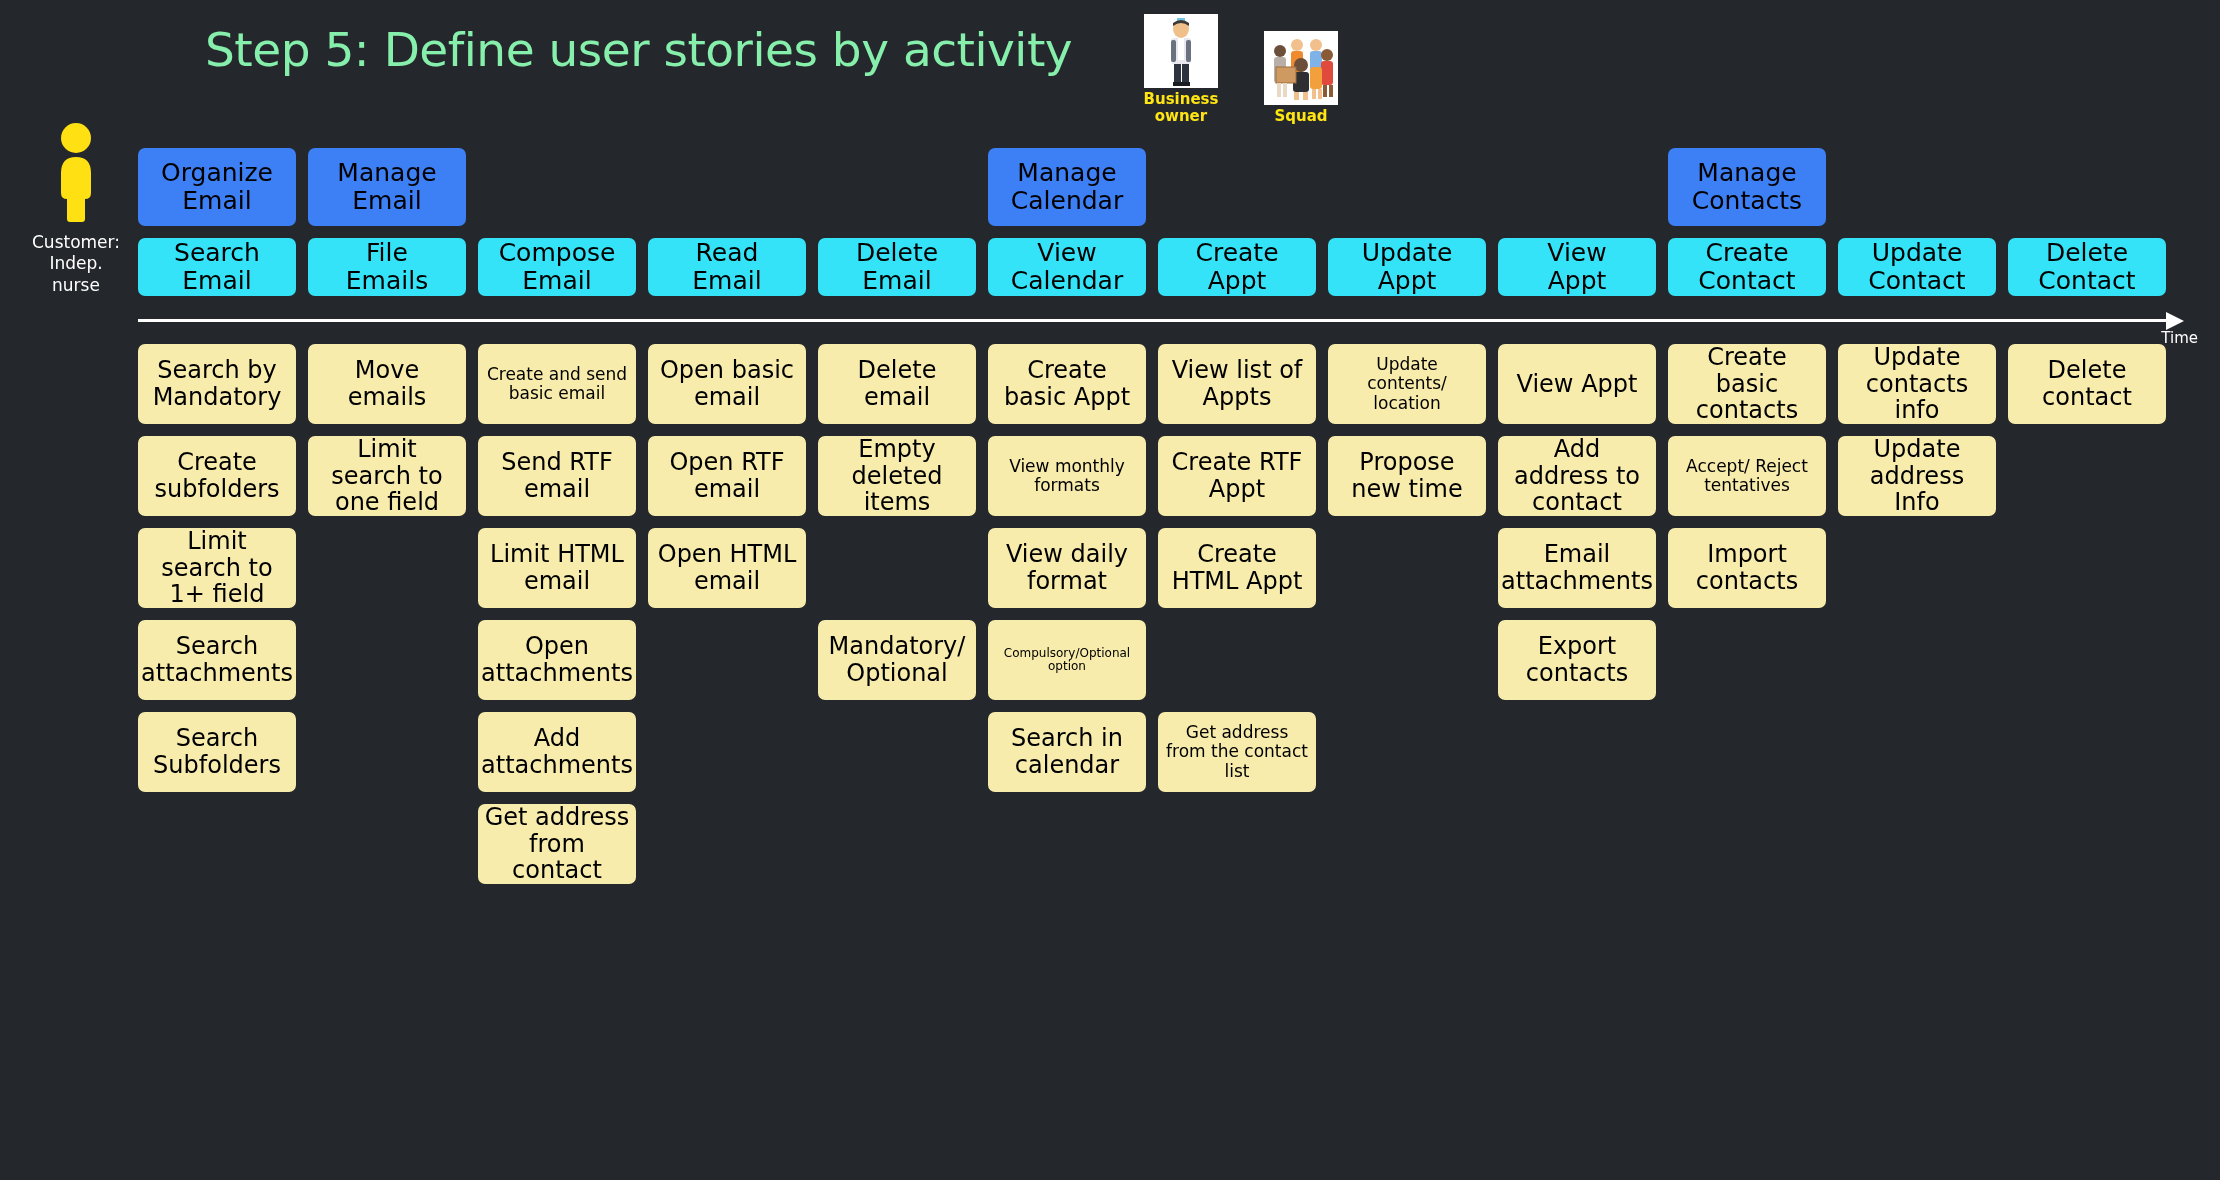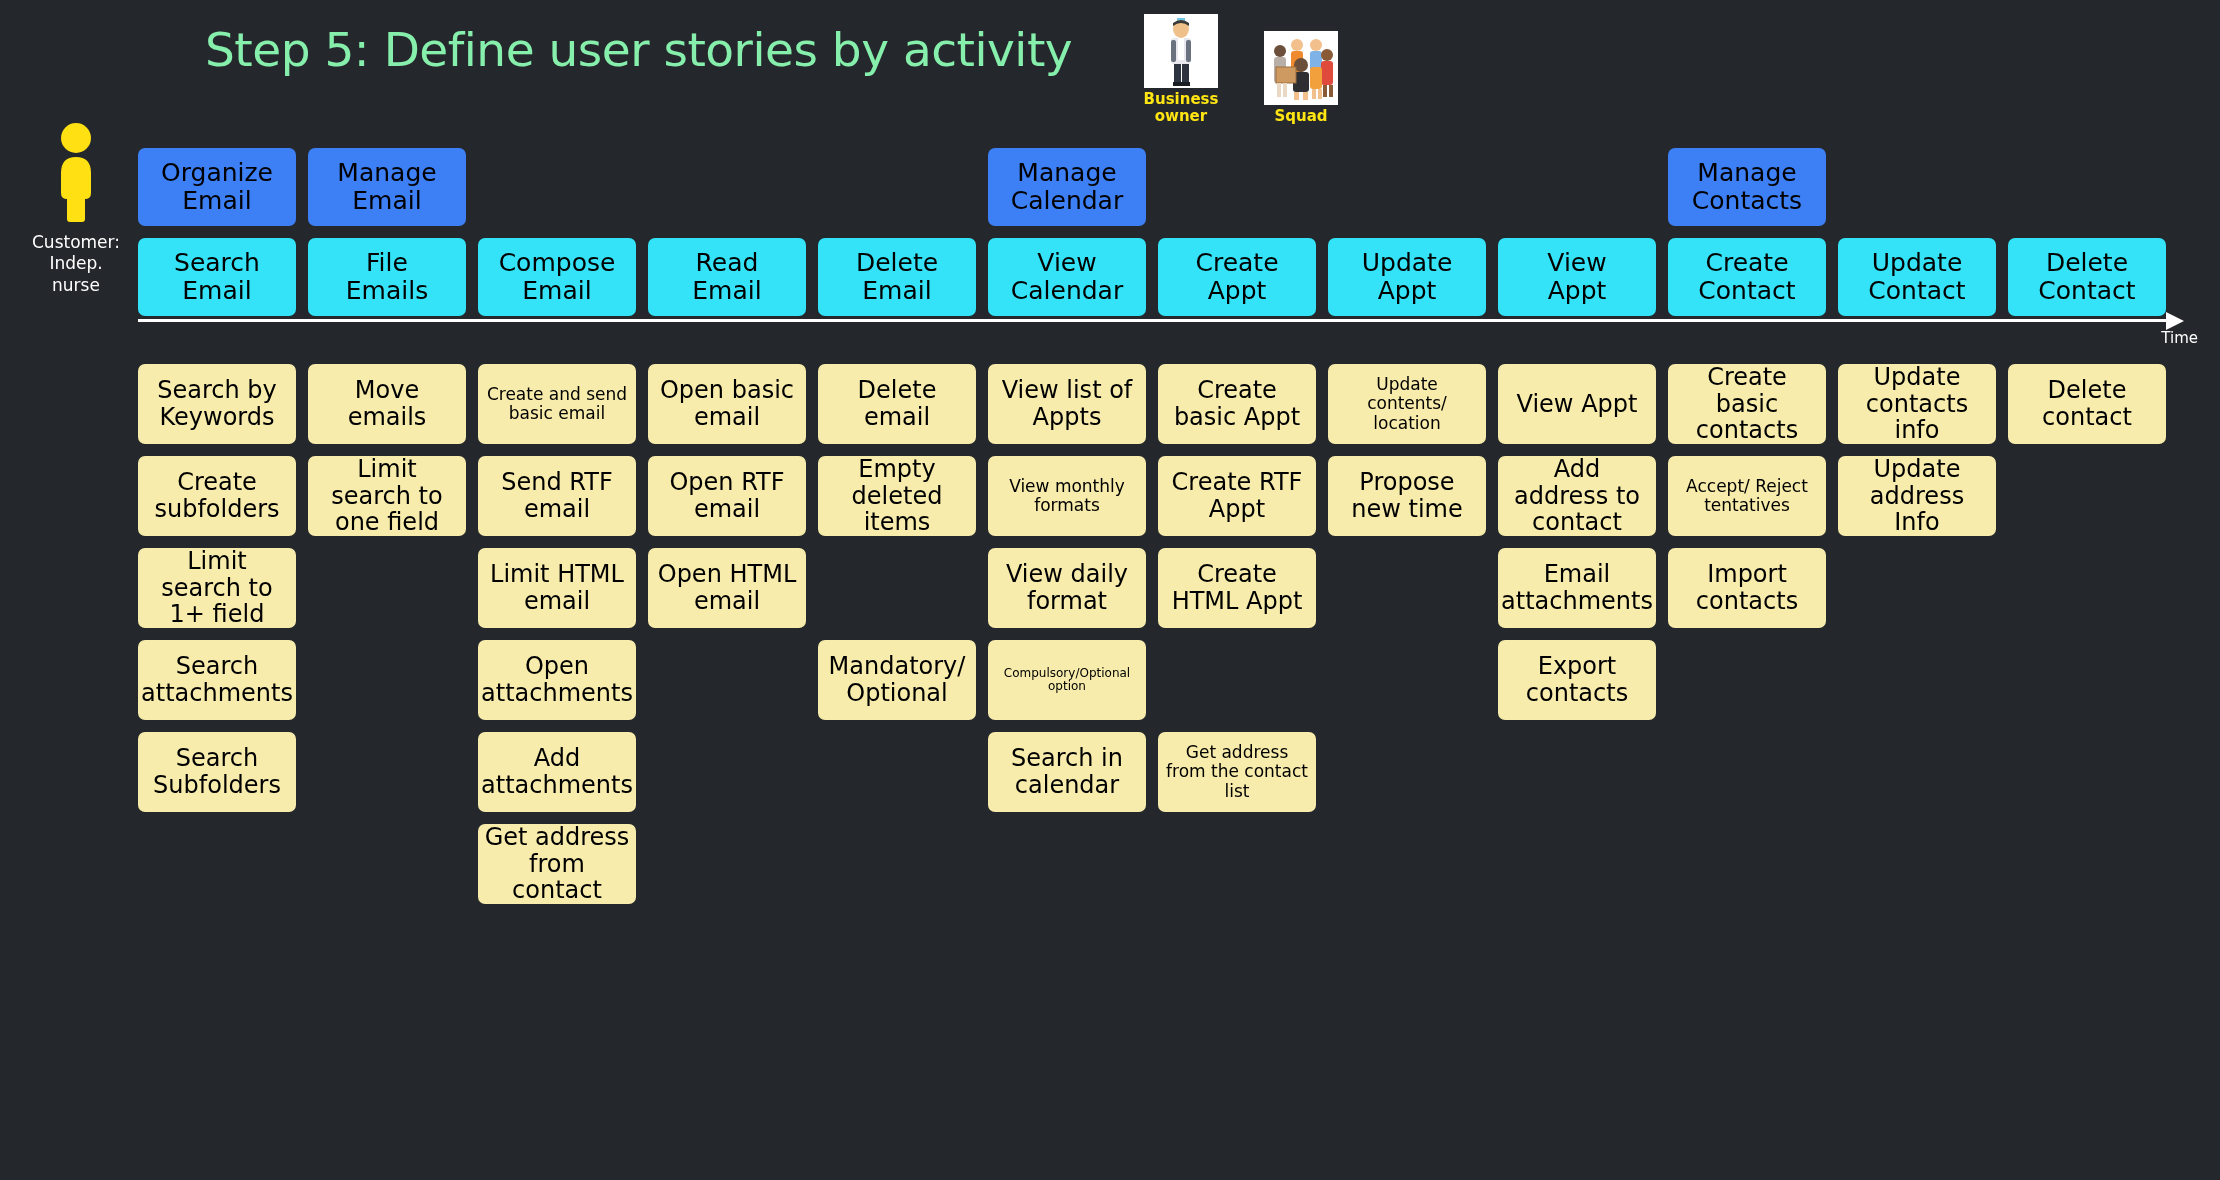--- a/index.html
+++ b/index.html
@@ -96,21 +96,21 @@
     overflow: hidden;
   }
 
   .card.activity {
     background: #3d7ff5;
     height: 78px;
     font-size: 25px;
   }
   .card.task {
     background: #34e3f7;
-    height: 78px;
+    height: 58px;
     font-size: 25px;
   }
   .card.story {
     background: #f7ecab;
     height: 80px;
     font-size: 24px;
   }
   .card.story.small { font-size: 17px; }
   .card.story.tiny  { font-size: 12px; }
 
@@ -288,39 +288,39 @@
       <div class="col">
         <div class="card task">Update<br>Contact</div>
       </div>
       <div class="col">
         <div class="card task">Delete<br>Contact</div>
       </div>
     </div>
   <div id="story-rows">
       <div class="row story-row">
         <div class="col">
-          <div class="card story">Search by Keywords</div>
+          <div class="card story">Search by Mandatory</div>
         </div>
         <div class="col">
           <div class="card story">Move emails</div>
         </div>
         <div class="col">
           <div class="card story small">Create and send basic email</div>
         </div>
         <div class="col">
           <div class="card story">Open basic email</div>
         </div>
         <div class="col">
           <div class="card story">Delete email</div>
         </div>
         <div class="col">
+          <div class="card story">Create basic Appt</div>
+        </div>
+        <div class="col">
           <div class="card story">View list of Appts</div>
-        </div>
-        <div class="col">
-          <div class="card story">Create basic Appt</div>
         </div>
         <div class="col">
           <div class="card story small">Update contents/ location</div>
         </div>
         <div class="col">
           <div class="card story">View Appt</div>
         </div>
         <div class="col">
           <div class="card story">Create basic contacts</div>
         </div>

